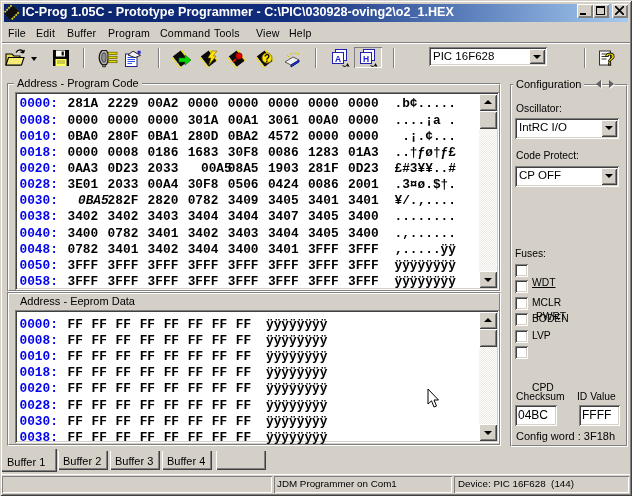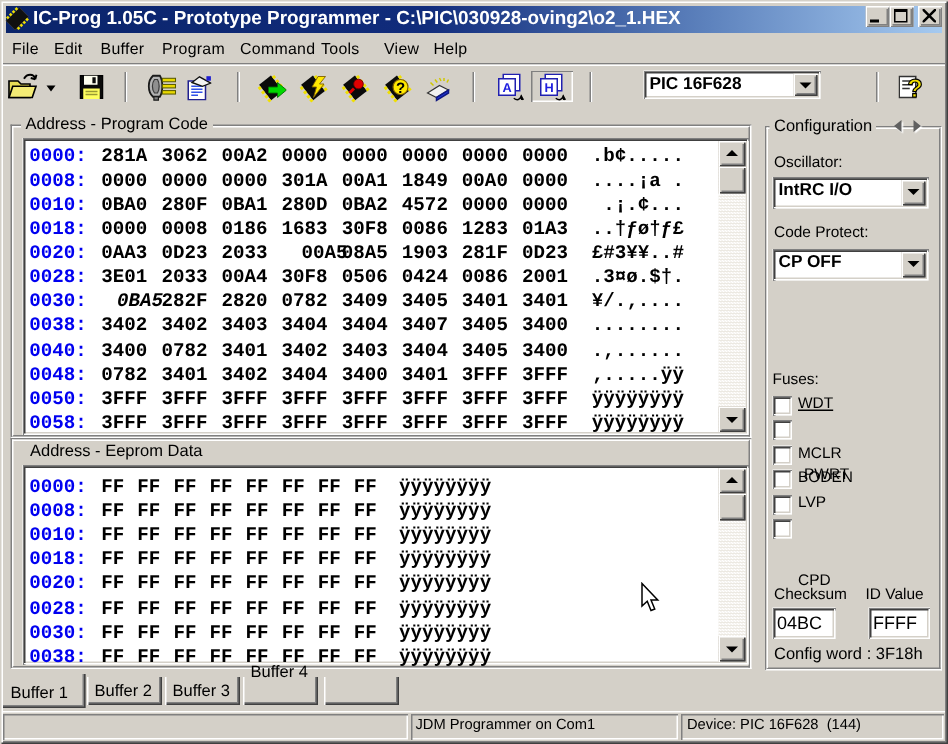--- a/index.html
+++ b/index.html
@@ -20,21 +20,21 @@
 .mono { font-family:"Liberation Mono",monospace; font-weight:bold; }
 .hexrow span { position:absolute; white-space:pre; }
 .addr { color:#0000f0; }
 .cb { position:absolute; width:13px; height:13px; background:#fff;
   box-shadow: inset 1px 1px 0 #808080, inset -1px -1px 0 #fff, inset 2px 2px 0 #404040, inset -2px -2px 0 #d4d0c8; }
 .gb { position:absolute; border:1px solid; border-color:#808080 #fff #fff #808080; }
 .gb:after { content:""; position:absolute; inset:0; border:1px solid; border-color:#fff #808080 #808080 #fff; }
 .gblabel { position:absolute; font-size:11px; background:#d4d0c8; padding:0 3px; z-index:3; }
 .combo { position:absolute; background:#fff;
   box-shadow: inset 1px 1px 0 #808080, inset -1px -1px 0 #fff, inset 2px 2px 0 #404040, inset -2px -2px 0 #d4d0c8; }
-.combo .txt { position:absolute; left:4px; top:3px; font-size:11.5px; white-space:pre;font-weight:bold; }
+.combo .txt { position:absolute; left:4px; top:3px; font-size:11.5px; white-space:pre; }
 .combo .btn { position:absolute; right:2px; top:2px; bottom:2px; width:16px; background:#d4d0c8;
   box-shadow: inset 1px 1px 0 #fff, inset -1px -1px 0 #404040, inset 2px 2px 0 #d4d0c8, inset -2px -2px 0 #808080; }
 .combo .btn:after { content:""; position:absolute; left:4px; top:6px;
   border:4px solid transparent; border-top:4px solid #000; }
 .stip { background-image: conic-gradient(#fff 25%, #ece9e2 0 50%, #fff 0 75%, #ece9e2 0);
   background-size: 2px 2px; }
 </style></head><body>
 
 <div class="abs" style="left:4px;top:4px;width:624px;height:18px;background:linear-gradient(to right,#0a246a 0%,#112c7c 45%,#5d82bd 75%,#a6caf0 100%);"></div>
 <svg class="abs" style="left:3px;top:4px" width="17" height="17" viewBox="0 0 17 17">
@@ -203,37 +203,37 @@
     <rect x="0.5" y="1" width="11" height="14" fill="#fff" stroke="#333"></rect>
 <path d="M2.5 4 h7 M2.5 6.5 h7 M2.5 9 h5" stroke="#333" stroke-width="1"></path>
 <text x="11" y="14.5" font-size="17" font-weight="bold" text-anchor="middle" fill="#f0e000" stroke="#000" stroke-width="0.8" font-family="Liberation Sans">?</text>
   </svg>
 <div class="gb" style="left:7px;top:83px;width:494px;height:209px;"></div>
 <div class="gblabel" style="left:14px;top:77px;">Address - Program Code</div>
 <div class="abs sunken" style="left:15px;top:92px;width:484px;height:198px;background:#fff;"></div>
 <div class="hexrow mono abs" style="left:0;top:96.4px;height:16px;font-size:12.8px;line-height:16px;">
     <span class="addr" style="left:19.5px;">0000:</span>
     <span style="left:67.5px;">281A</span>
-    <span style="left:107.6px;">3062</span>
+    <span style="left:107.6px;">2229</span>
     <span style="left:147.6px;">00A2</span>
     <span style="left:187.7px;">0000</span>
     <span style="left:227.8px;">0000</span>
     <span style="left:267.9px;">0000</span>
     <span style="left:307.9px;">0000</span>
     <span style="left:348.0px;">0000</span>
     <span style="left:394.5px;">.b¢.....</span>
   </div>
 <div class="hexrow mono abs" style="left:0;top:112.6px;height:16px;font-size:12.8px;line-height:16px;">
     <span class="addr" style="left:19.5px;">0008:</span>
     <span style="left:67.5px;">0000</span>
     <span style="left:107.6px;">0000</span>
     <span style="left:147.6px;">0000</span>
     <span style="left:187.7px;">301A</span>
     <span style="left:227.8px;">00A1</span>
-    <span style="left:267.9px;">1849</span>
+    <span style="left:267.9px;">3061</span>
     <span style="left:307.9px;">00A0</span>
     <span style="left:348.0px;">0000</span>
     <span style="left:394.5px;">....¡a&nbsp;.</span>
   </div>
 <div class="hexrow mono abs" style="left:0;top:128.7px;height:16px;font-size:12.8px;line-height:16px;">
     <span class="addr" style="left:19.5px;">0010:</span>
     <span style="left:67.5px;">0BA0</span>
     <span style="left:107.6px;">280F</span>
     <span style="left:147.6px;">0BA1</span>
     <span style="left:187.7px;text-align:right;">280D</span>
@@ -479,21 +479,21 @@
     <div class="txt">IntRC I/O</div>
     <div class="btn"></div>
   </div>
 <div class="lbl" style="left:516px;top:150px;">Code Protect:</div>
 <div class="combo" style="left:515px;top:166px;width:104px;height:21px;">
     <div class="txt">CP OFF</div>
     <div class="btn"></div>
   </div>
 <div class="lbl" style="left:515px;top:248px;">Fuses:</div>
 <div class="cb" style="left:515px;top:264px;"></div>
-<div class="lbl" style="left:532px;top:264px;text-decoration:underline;">WDT</div>
+<div class="lbl" style="left:532px;top:277px;text-decoration:underline;">WDT</div>
 <div class="cb" style="left:515px;top:280px;"></div>
 <div class="lbl" style="left:536px;top:280px;margin-top:31px;">PWRT</div>
 <div class="cb" style="left:515px;top:297px;"></div>
 <div class="lbl" style="left:532px;top:297px;">MCLR</div>
 <div class="cb" style="left:515px;top:313px;"></div>
 <div class="lbl" style="left:532px;top:313px;">BODEN</div>
 <div class="cb" style="left:515px;top:330px;"></div>
 <div class="lbl" style="left:532px;top:330px;">LVP</div>
 <div class="cb" style="left:515px;top:346px;"></div>
 <div class="lbl" style="left:532px;top:346px;margin-top:36px;">CPD</div>
@@ -506,21 +506,21 @@
     <div class="lbl" style="left:3px;top:3px;font-size:12px;">FFFF</div>
   </div>
 <div class="lbl" style="left:516px;top:430px;font-size:11px;">Config word : 3F18h</div>
 <div class="abs" style="left:1px;top:449px;width:56px;height:23px;background:#d4d0c8;box-shadow: inset 1px 0 0 #fff, inset -1px -1px 0 #404040, inset -2px -2px 0 #808080;"></div>
 <div class="lbl" style="left:7px;top:456px;font-size:11px;">Buffer 1</div>
 <div class="abs" style="left:58px;top:451px;width:50px;height:19px;background:#d4d0c8;box-shadow: inset 1px 0 0 #fff, inset -1px -1px 0 #404040, inset -2px -2px 0 #808080;"></div>
 <div class="lbl" style="left:63px;top:455px;font-size:11px;">Buffer 2</div>
 <div class="abs" style="left:110px;top:451px;width:50px;height:19px;background:#d4d0c8;box-shadow: inset 1px 0 0 #fff, inset -1px -1px 0 #404040, inset -2px -2px 0 #808080;"></div>
 <div class="lbl" style="left:115px;top:455px;font-size:11px;">Buffer 3</div>
 <div class="abs" style="left:162px;top:451px;width:50px;height:19px;background:#d4d0c8;box-shadow: inset 1px 0 0 #fff, inset -1px -1px 0 #404040, inset -2px -2px 0 #808080;"></div>
-<div class="lbl" style="left:167px;top:442px;font-size:11px;">Buffer 4</div>
+<div class="lbl" style="left:167px;top:455px;font-size:11px;">Buffer 4</div>
 <div class="abs" style="left:216px;top:451px;width:50px;height:19px;background:#d4d0c8;box-shadow: inset 1px 0 0 #fff, inset -1px -1px 0 #404040, inset -2px -2px 0 #808080;"></div>
 <div class="lbl" style="left:221px;top:455px;font-size:14px;margin-top:48px;">Buffer 5</div>
 <div class="abs" style="left:2px;top:474px;width:628px;height:1px;background:#fff;"></div>
 <div class="abs sunken1" style="left:2px;top:476px;width:270px;height:17px;"></div>
 <div class="abs sunken1" style="left:274px;top:476px;width:178px;height:17px;"></div>
 <div class="abs sunken1" style="left:454px;top:476px;width:175px;height:17px;"></div>
 <div class="lbl" style="left:277px;top:478px;font-size:9.8px;">JDM Programmer on Com1</div>
 <div class="lbl" style="left:458px;top:478px;font-size:9.8px;">Device: PIC 16F628  (144)</div>
 <svg class="abs" style="left:427px;top:388px;z-index:60" width="13" height="21" viewBox="0 0 13 21">
 <path d="M1 1 L1 16 L4.5 12.8 L7 19 L9.5 18 L7 12 L11.5 12 Z" fill="#fff" stroke="#000" stroke-width="1"></path>

